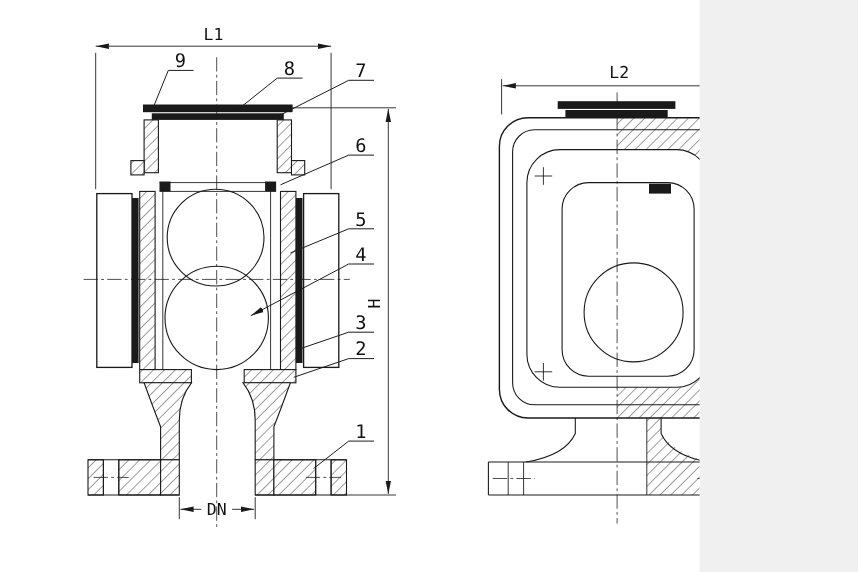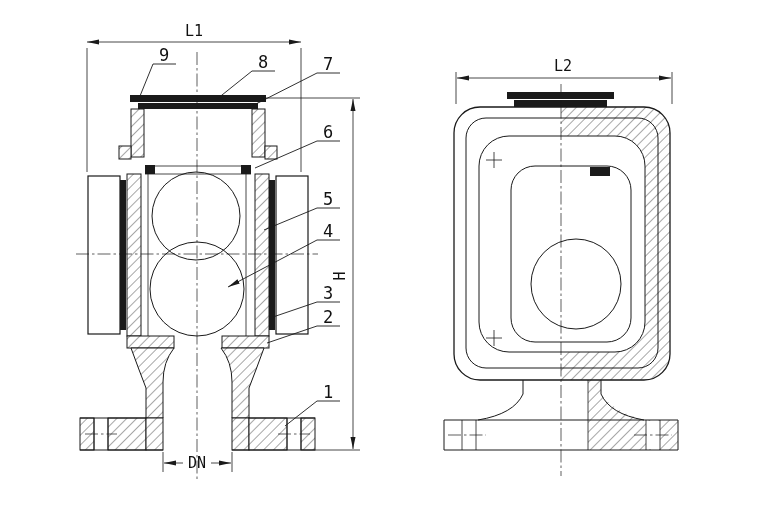--- a/index.html
+++ b/index.html
@@ -1,17 +1,17 @@
 <!DOCTYPE html>
 <html><head>
 <meta charset="utf-8">
 <style>
   html,body { margin:0; padding:0; background:#f0f0f0; }
   .stage {
-    position:relative; width:780px; height:520px; background:#ffffff;
+    position:relative; width:636px; height:520px; background:#ffffff;
     font-family:"DejaVu Sans Mono", monospace; overflow:hidden;
   }
   svg { position:absolute; left:0; top:0; }
   .ln     { fill:none; stroke:#1a1a1a; stroke-width:1.3; }
   .med    { fill:none; stroke:#1a1a1a; stroke-width:1.0; }
   .thin   { fill:none; stroke:#1a1a1a; stroke-width:0.8; }
   .hatched{ fill:url(#hatch); stroke:#1a1a1a; stroke-width:1.0; }
   .plate  { fill:#ffffff; stroke:#1a1a1a; stroke-width:1.2; }
   .blk    { fill:#1a1a1a; stroke:none; }
   .white  { fill:#ffffff; stroke:none; }

